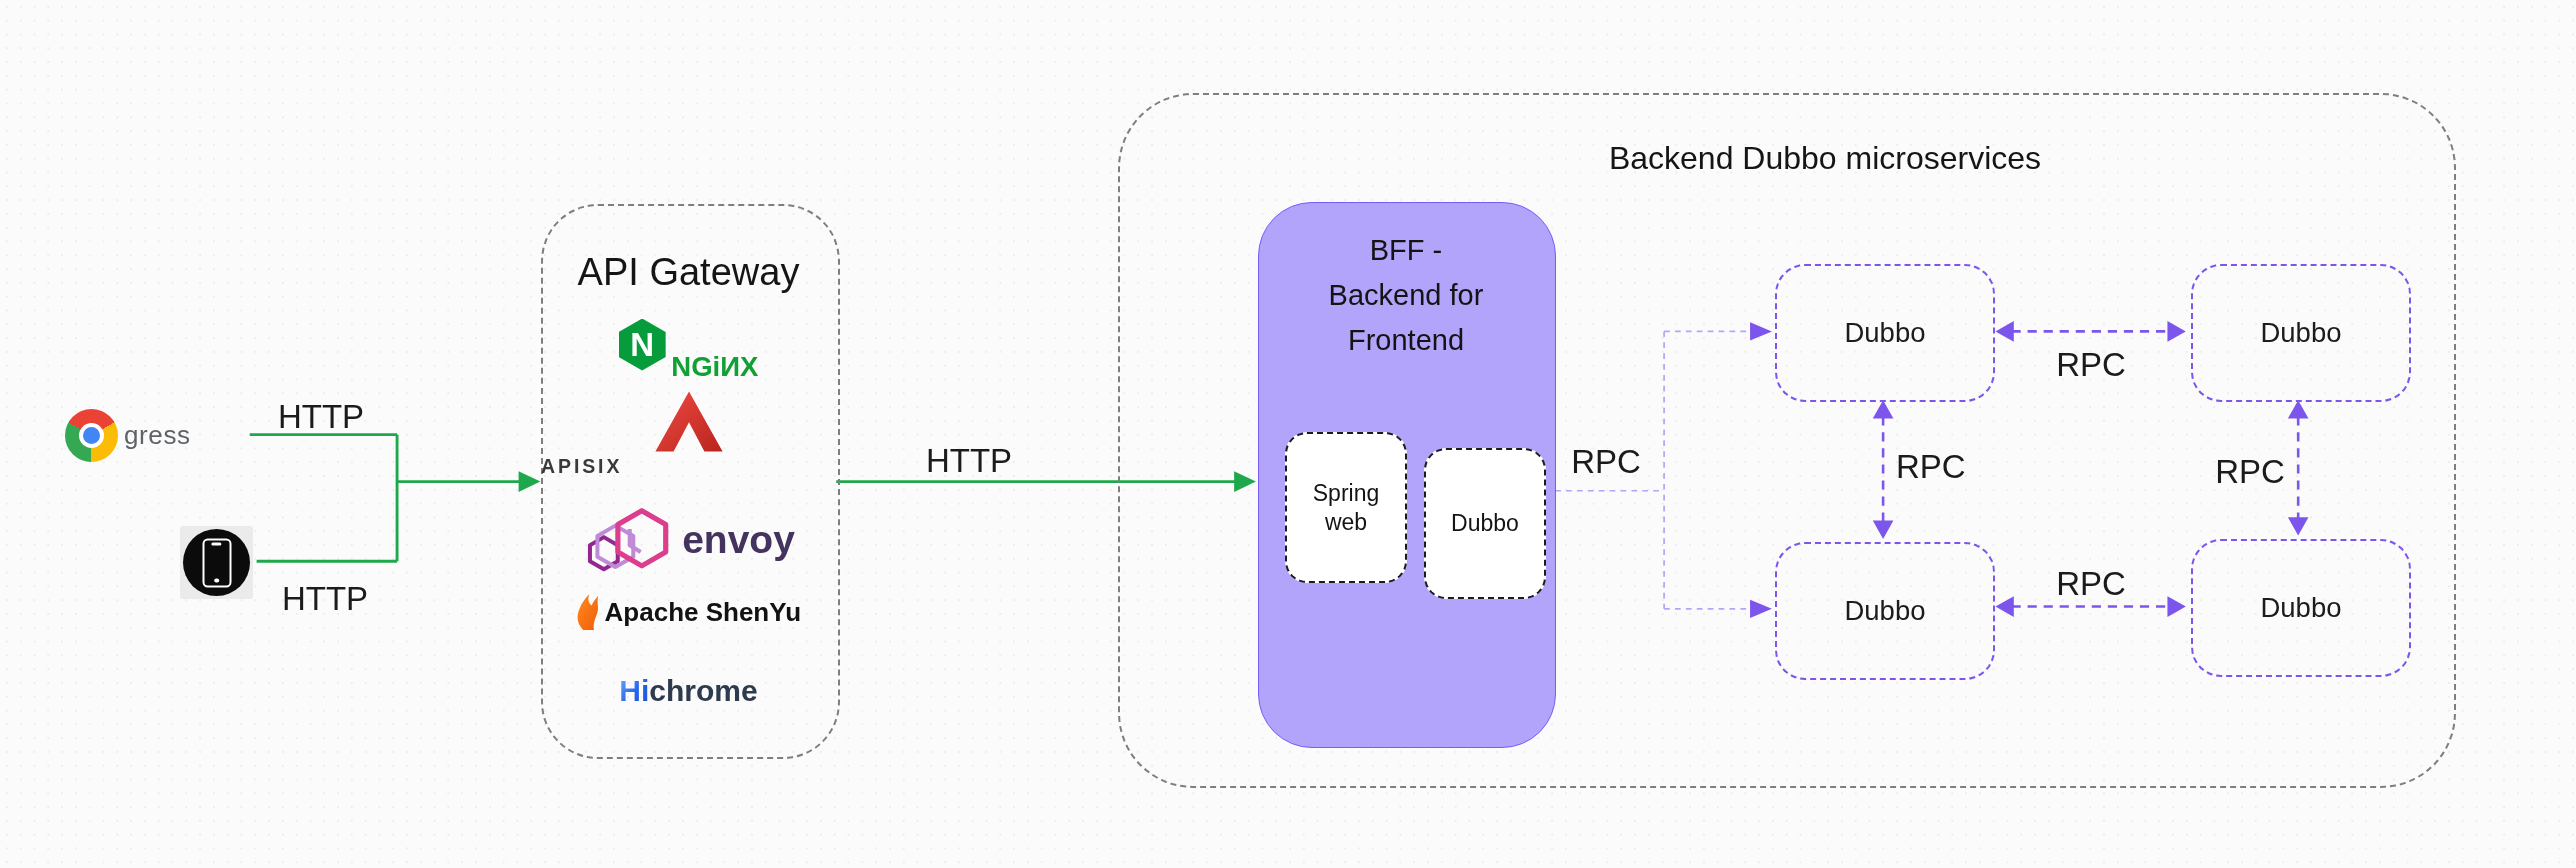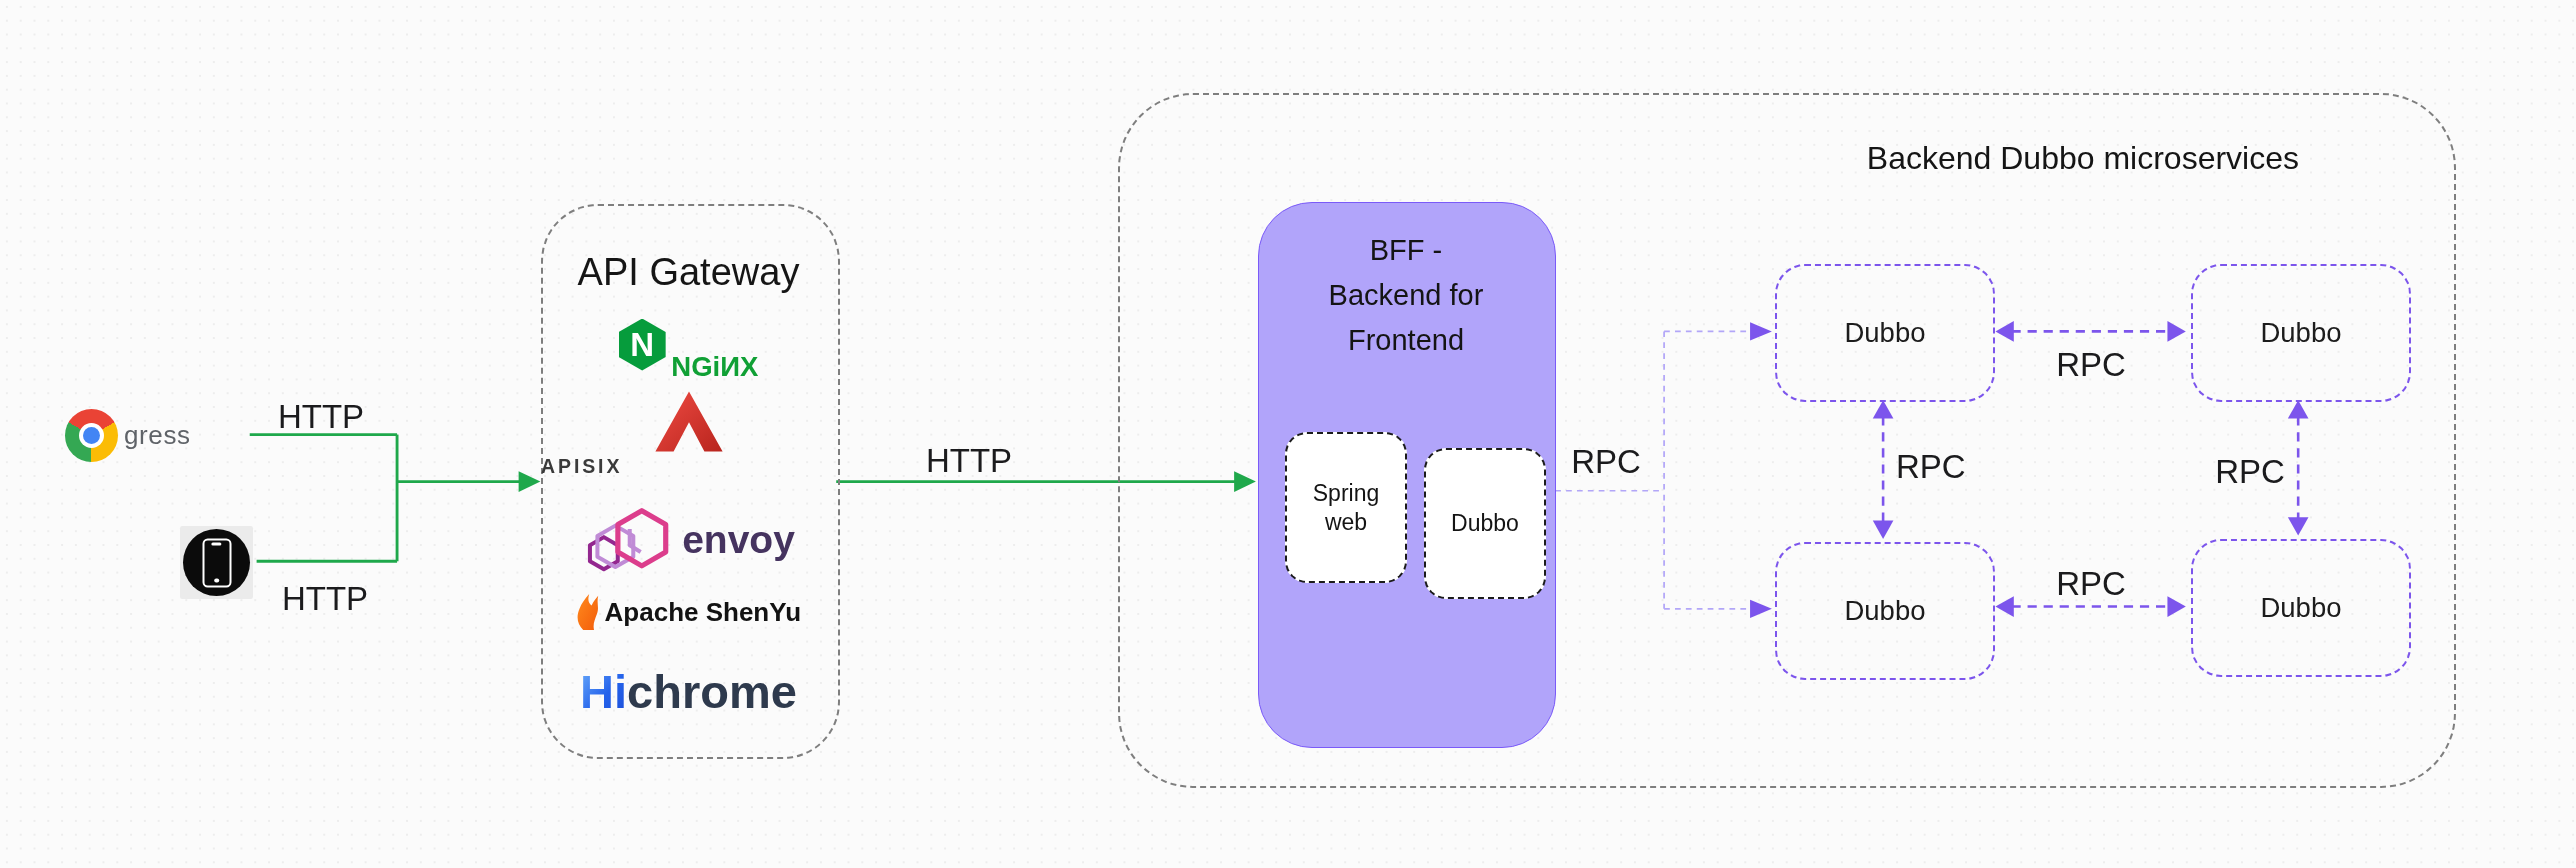--- a/index.html
+++ b/index.html
@@ -28,37 +28,37 @@
     background:#0b0b0b;border:2.9px solid #fff;border-radius:5.2px;}
   .phone-speaker{position:absolute;left:50%;top:2.9px;transform:translateX(-50%);width:10.3px;height:2.9px;background:#fff;border-radius:1.7px;}
   .phone-home{position:absolute;left:50%;bottom:2.3px;transform:translateX(-50%);width:4.6px;height:4.6px;background:#fff;border-radius:50%;}
 
   
   .box-gateway{position:absolute;left:541px;top:204px;width:295px;height:551px;
     border:2.3px dashed #7E7E7E;border-radius:57px;}
   .box-backend{position:absolute;left:1118px;top:93px;width:1334px;height:691px;
     border:2.3px dashed #7E7E7E;border-radius:75px;}
   .gateway-title{position:absolute;left:541px;top:251px;width:295px;text-align:center;font-size:38px;color:#151515;}
-  .backend-title{position:absolute;left:1521px;top:140px;width:778px;text-align:right;font-size:32px;color:#151515;}
+  .backend-title{position:absolute;left:1436px;top:140px;width:778px;text-align:center;font-size:32px;color:#151515;}
 
   
   .logo-row{position:absolute;left:541px;width:295px;display:flex;align-items:center;justify-content:center;}
   .nginx-row{top:317px;height:55px;gap:5.7px;}
   .nginx-hex{width:47px;height:52px;background:#069C3C;display:flex;align-items:center;justify-content:center;
     clip-path:polygon(50% 0,100% 26%,100% 74%,50% 100%,0 74%,0 26%);}
   .nginx-hex span{color:#fff;font-size:33px;font-weight:700;}
   .nginx-word{font-size:27.5px;font-weight:800;color:#10A035;margin-top:44px;}
   .apisix-logo{top:389px;height:64px;}
   .apisix-word{position:absolute;left:541px;top:455px;width:295px;
     font-size:19.5px;font-weight:800;letter-spacing:2.9px;color:#3A3A3A;}
   .envoy-row{top:500px;height:80px;gap:8px;}
   .envoy-word{font-size:39px;font-weight:700;color:#45335F;}
   .shenyu-row{top:593px;height:38px;gap:4.6px;}
   .shenyu-word{font-size:26px;font-weight:700;color:#121212;}
-  .higress-row{top:668px;height:46px;font-size:47px;font-weight:800;}
+  .higress-row{top:668px;height:46px;font-size:30px;font-weight:800;}
   .higress-hi{background:linear-gradient(130deg,#6FB1FC 0%,#2563EB 55%,#1D4ED8 100%);
     -webkit-background-clip:text;background-clip:text;-webkit-text-fill-color:transparent;color:#2563EB;}
   .higress-gress{color:#2E3A4D;}
 
   
   .box-bff{position:absolute;left:1258px;top:202px;width:296px;height:544px;
     background:#B1A4FA;border:1.7px solid #7A5AF8;border-radius:54px;}
   .bff-title{position:absolute;left:1258px;top:228px;width:296px;text-align:center;
     font-size:29px;line-height:45px;color:#141414;white-space:pre-line;}
   .subbox{position:absolute;width:118px;height:147px;background:#fff;border:2.9px dashed #1b1b1b;border-radius:22px;

